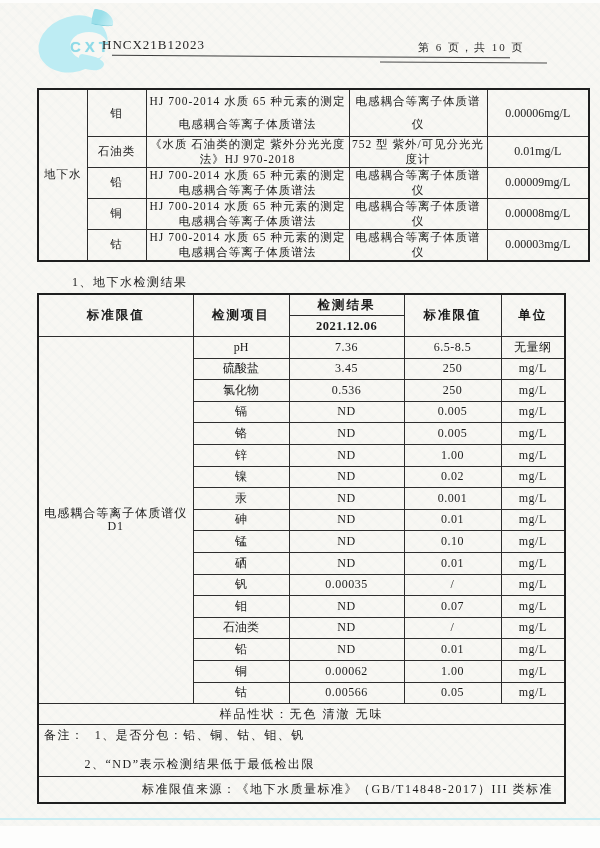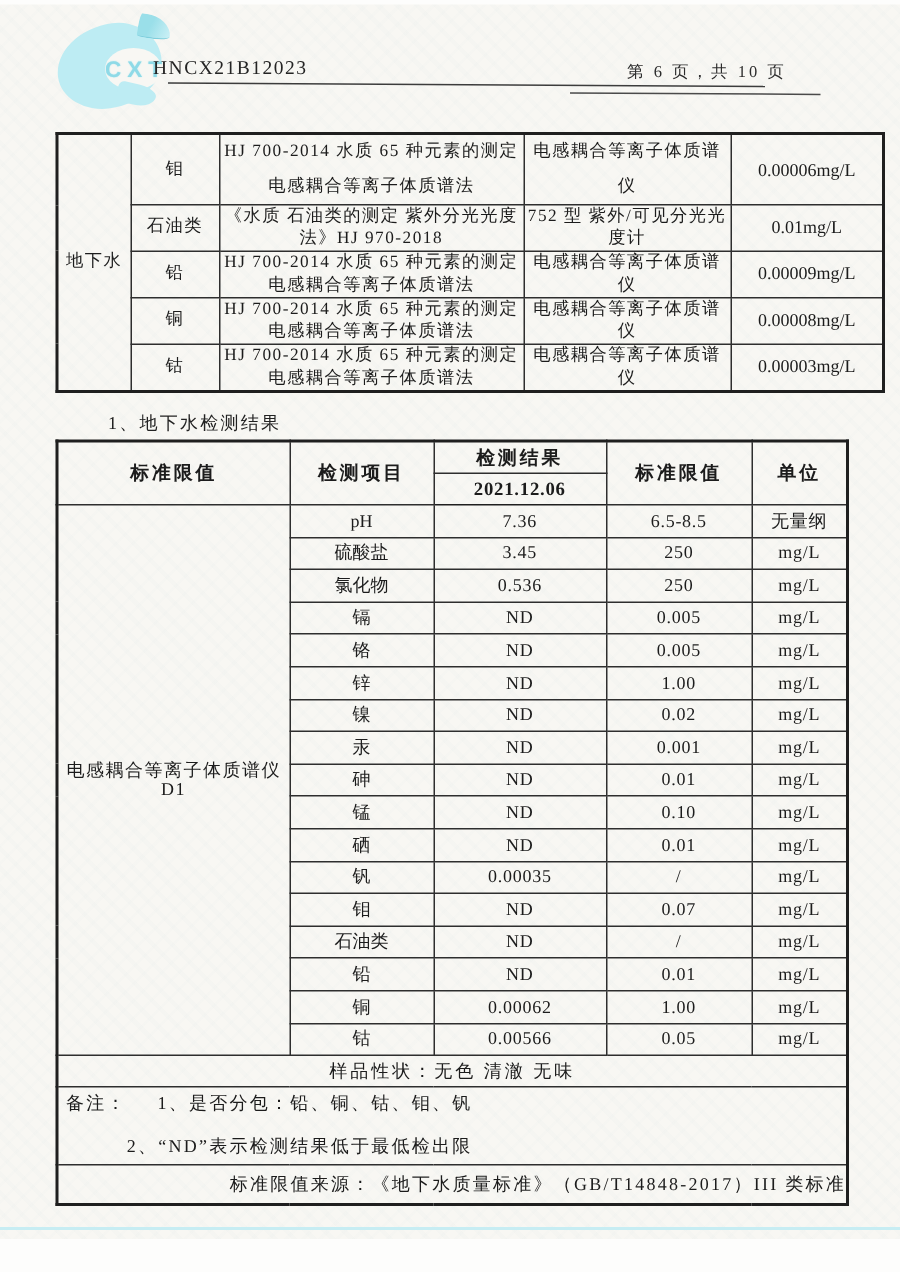--- a/index.html
+++ b/index.html
@@ -44,25 +44,25 @@
   .section-subtitle{position:absolute;left:72px;top:274px;font-size:12px;letter-spacing:1.5px;color:#222;}
   
   .result-table{position:absolute;left:37px;top:293px;width:527px;border:2px solid #1f1f1f;font-size:12px;}
   .result-table .hdr{font-weight:bold;letter-spacing:2px;font-size:12.5px;}
   .result-table tr.hrow td{height:20px;}
   .result-table tr.hrow.hrow-bottom td{border-bottom:1.6px solid #1f1f1f;}
   .result-table tr.drow td{height:20.6px;line-height:1.1;}
   .result-table .num{letter-spacing:0.5px;}
   .site-cell{font-size:12px;letter-spacing:1px;line-height:1.9;}
   .sample-row td{height:20px;text-align:center;letter-spacing:2px;}
-  .remark-row td{text-align:right;padding:3px 4px 4px 5px;height:30px;vertical-align:top;}
+  .remark-row td{text-align:center;padding:3px 4px 4px 5px;height:30px;vertical-align:top;}
   .remark-flex{display:flex;align-items:flex-start;}
   .remark-lines{display:flex;flex-direction:column;gap:14px;}
   .remark-row .t{font-size:12px;letter-spacing:1.5px;line-height:1.25;}
-  .source-row td{text-align:right;padding:3px 0 4px 92px;height:18px;font-size:12px;letter-spacing:1.5px;}
+  .source-row td{text-align:center;padding:3px 0 4px 92px;height:18px;font-size:12px;letter-spacing:1.5px;}
   
   .footer-line{position:absolute;left:0;top:818px;width:600px;height:2px;background:#c7edf3;}
   .scan-edge-top{position:absolute;left:0;top:0;width:600px;height:3px;background:#fdfdfc;}
   .scan-edge-bottom{position:absolute;left:0;top:826px;width:600px;height:22px;background:#fdfdfc;}
 </style>
 </head>
 <body>
 
 <div id="page">
 

